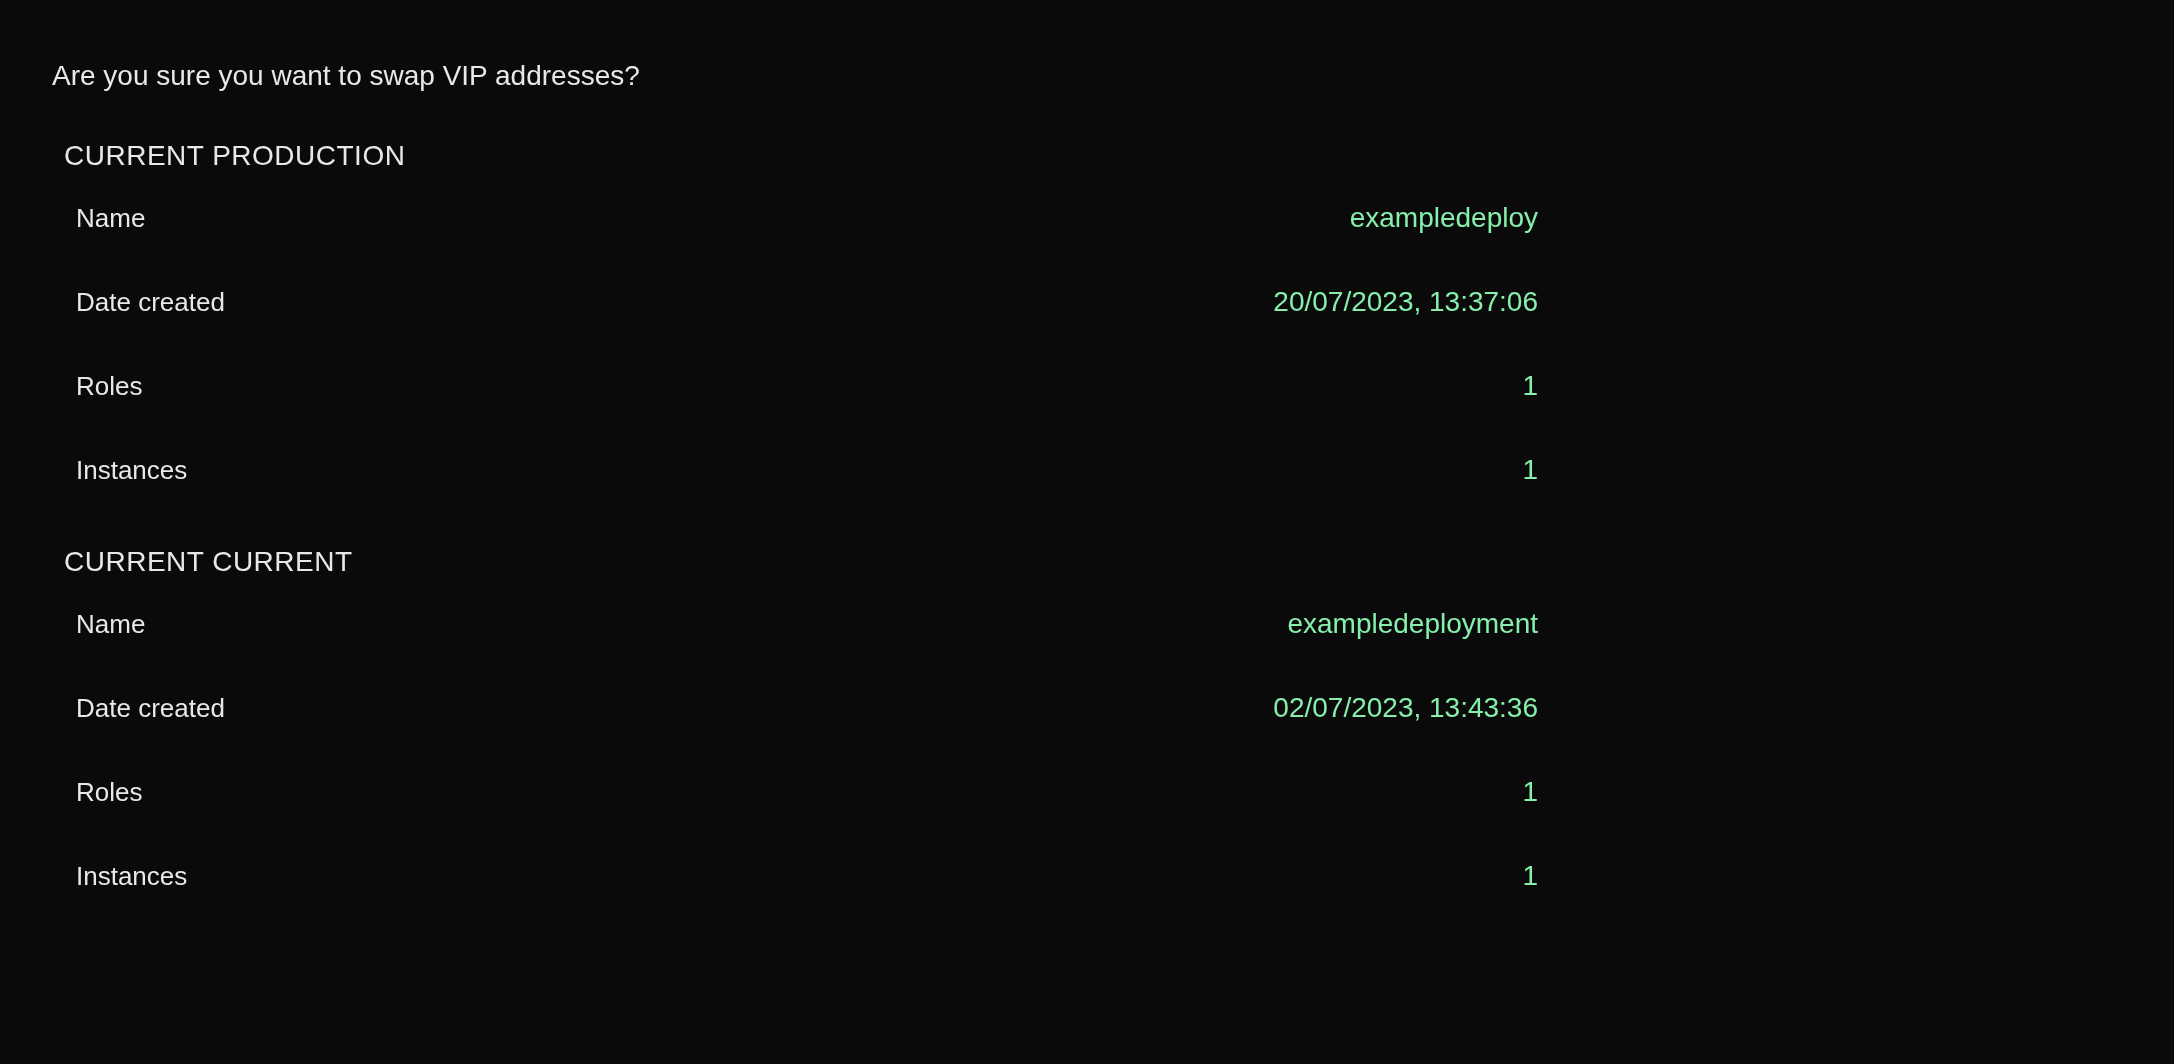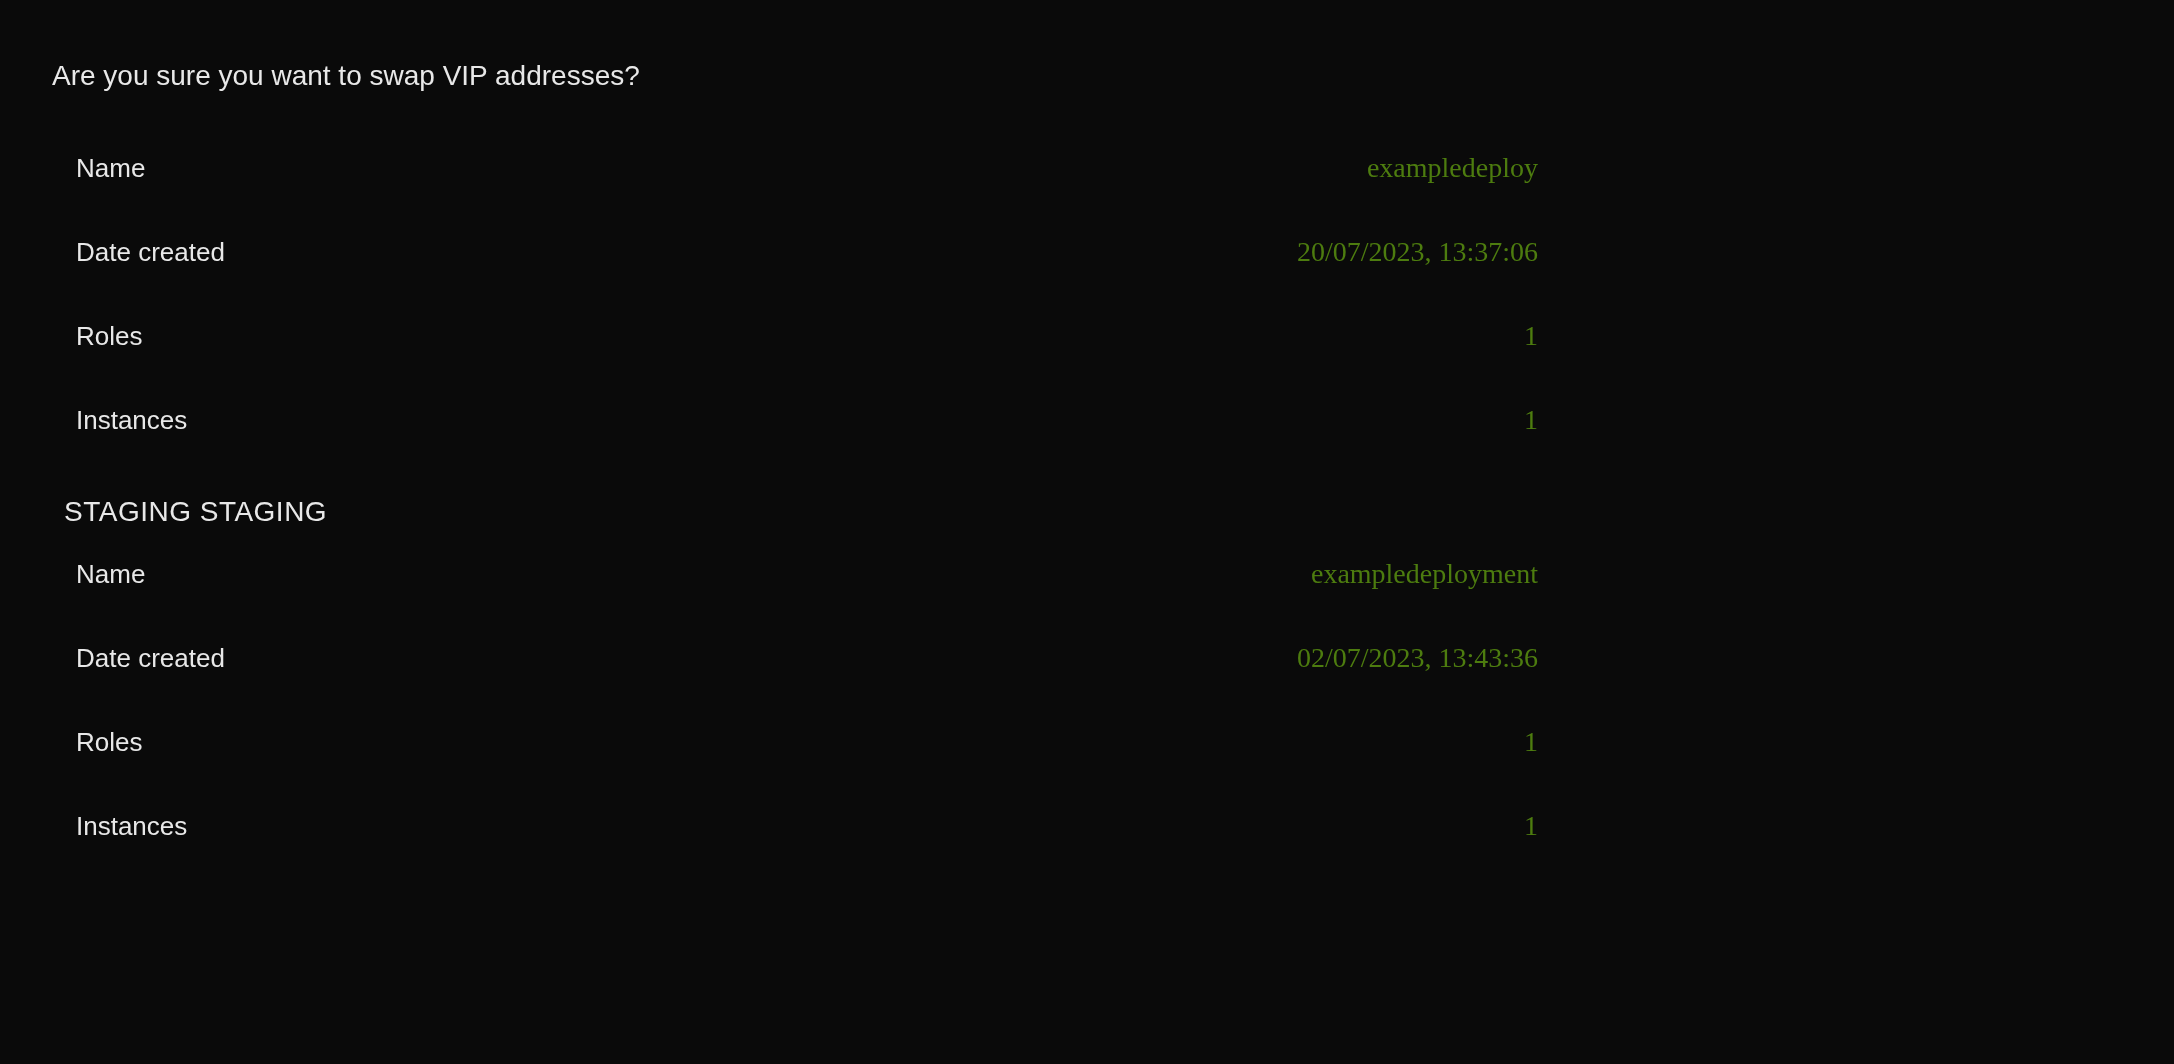--- a/index.html
+++ b/index.html
@@ -38,34 +38,34 @@
       align-items: center;
       margin-bottom: 28px;
       gap: 20px;
     }
     .row-label {
       color: #e8e8e8;
       font-size: 26px;
       font-weight: 400;
     }
     .row-value {
-      color: #4d7c0f;
+      color: #86efac;
       font-size: 28px;
       font-weight: 400;
       text-align: right;
       margin-right: 620px;
-      font-family: Liberation Serif, serif;
     }
   </style>
 </head>
 <body>
 
 <div class="confirm-message">Are you sure you want to swap VIP addresses?</div>
 
 <div class="section">
+  <div class="section-header">CURRENT PRODUCTION</div>
 
   <div class="row">
     <div class="row-label">Name</div>
     <div class="row-value">exampledeploy</div>
   </div>
 
   <div class="row">
     <div class="row-label">Date created</div>
     <div class="row-value">20/07/2023, 13:37:06</div>
   </div>
@@ -75,21 +75,21 @@
     <div class="row-value">1</div>
   </div>
 
   <div class="row">
     <div class="row-label">Instances</div>
     <div class="row-value">1</div>
   </div>
 </div>
 
 <div class="section">
-  <div class="section-header">STAGING STAGING</div>
+  <div class="section-header">CURRENT CURRENT</div>
 
   <div class="row">
     <div class="row-label">Name</div>
     <div class="row-value">exampledeployment</div>
   </div>
 
   <div class="row">
     <div class="row-label">Date created</div>
     <div class="row-value">02/07/2023, 13:43:36</div>
   </div>

